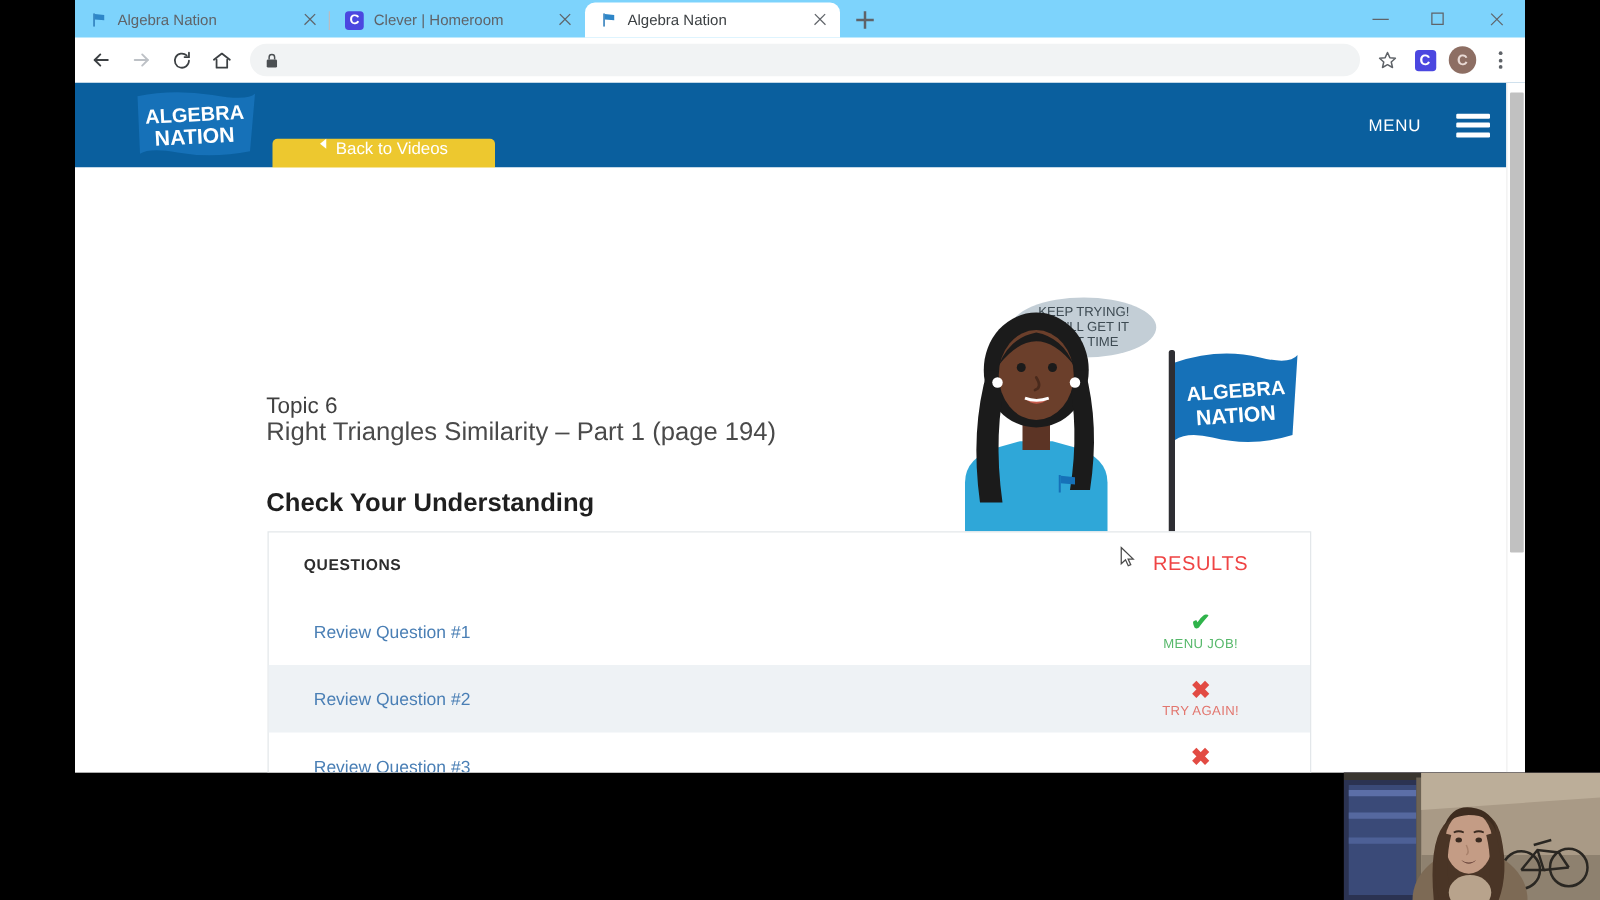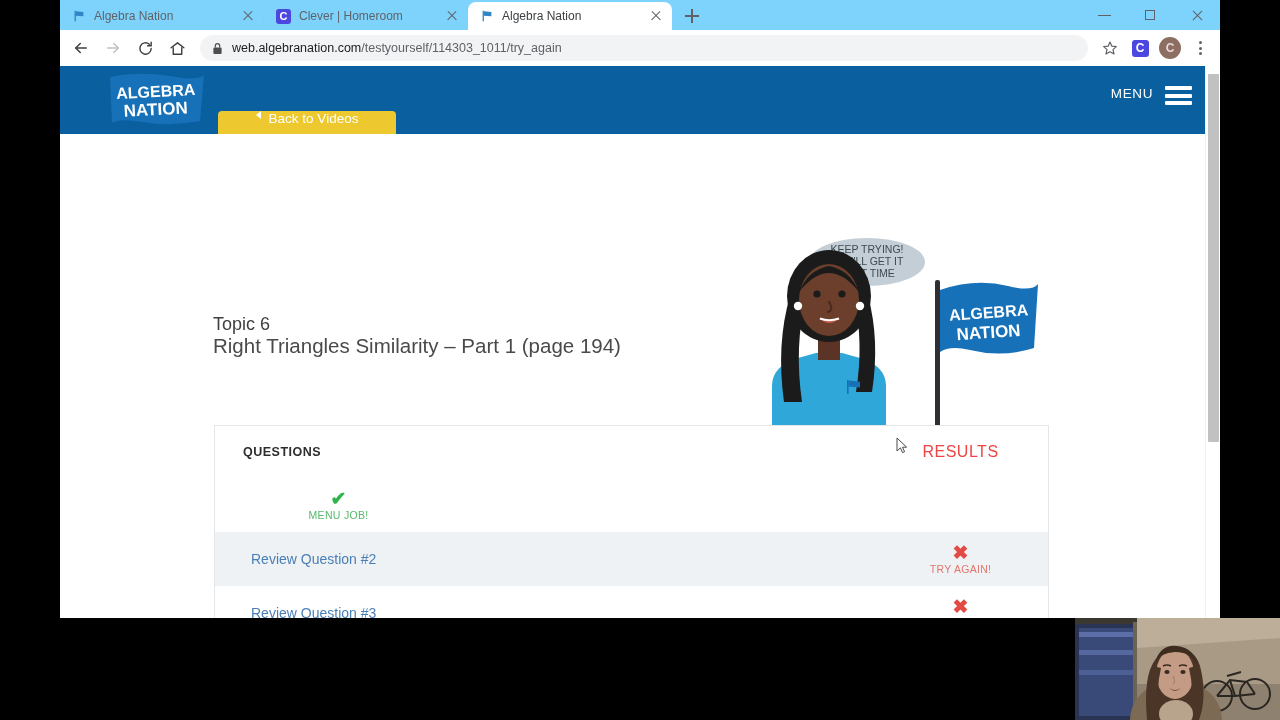--- a/index.html
+++ b/index.html
@@ -134,21 +134,21 @@
     width: 178px; height: 30px; background: #edc82f; border-radius: 4px;
     color: #fff; font-size: 13.5px; display: flex; align-items: flex-start;
     justify-content: center; gap: 8px; font-family: "Liberation Sans", sans-serif;
   }
   .backbtn .caret {
     width: 0; height: 0; border-top: 4px solid transparent;
     border-bottom: 4px solid transparent; border-right: 5px solid #fff;
   }
   .menu {
     position: absolute; right: 28px; top: 20px; height: 28px;
-    display: flex; gap: 12px; color: #fff;
+    display: flex; align-items: center; gap: 28px; color: #fff;
   }
   .menu-label { font-size: 13.5px; letter-spacing: 0.6px; }
   .burger { width: 27px; height: 19px; display: flex;
     flex-direction: column; justify-content: space-between; }
   .burger i { display: block; height: 4px; background: #fff; border-radius: 1px; }
 
   .content { position: relative; height: 484px; background: #fff; }
 
   .topic-label {
     position: absolute; left: 153px; top: 180px;
@@ -295,21 +295,20 @@
           <path d="M3 11 L12 4 L21 11"></path>
             <path d="M6 11 v9 h12 v-9"></path>
         </svg>
       </div>
 
       <div class="omnibox">
         <svg width="11" height="13" viewBox="0 0 12 14">
           <rect x="1.5" y="6" width="9" height="7" rx="1.2" fill="#4b4f52"></rect>
           <path d="M3.6 6 V4.1 a2.4 2.4 0 0 1 4.8 0 V6" fill="none" stroke="#4b4f52" stroke-width="1.3"></path>
         </svg>
-        <span class="omnibox-text"><b>web.algebranation.com</b><span>/testyourself/114303_1011/try_again</span></span>
       </div>
 
       <div class="tb-icon">
         <svg width="16" height="16" viewBox="0 0 24 24" fill="none" stroke="#5f6368" stroke-width="1.8" stroke-linejoin="round">
           <polygon points="12 3 14.8 9.2 21.5 9.9 16.5 14.4 18 21 12 17.6 6 21 7.5 14.4 2.5 9.9 9.2 9.2"></polygon>
         </svg>
       </div>
       <div class="tb-icon">
         <span class="ext-clever">C</span>
       </div>
@@ -346,20 +345,21 @@
               <i></i>
               <i></i>
             </span>
         </div>
       </div>
 
       <div class="content">
 
         <div class="topic-label">Topic 6</div>
         <div class="topic-title">Right Triangles Similarity – Part 1 (page 194)</div>
+        <div class="section-title">Check Your Understanding</div>
 
         <div class="illustration">
           <svg viewBox="0 0 290 196" width="290" height="196">
 
             <g>
               <ellipse cx="117" cy="28" rx="58" ry="24" fill="#c3ced6"></ellipse>
               <path d="M92 47 L84 66 L106 50 Z" fill="#c3ced6"></path>
               <text id="sb1" x="117" y="19" font-family="Liberation Sans, sans-serif" font-size="10.5" fill="#3d4a52" text-anchor="middle">KEEP TRYING!</text>
               <text id="sb2" x="117" y="31" font-family="Liberation Sans, sans-serif" font-size="10.5" fill="#3d4a52" text-anchor="middle">YOU'LL GET IT</text>
               <text id="sb3" x="117" y="43" font-family="Liberation Sans, sans-serif" font-size="10.5" fill="#3d4a52" text-anchor="middle">NEXT TIME</text>
@@ -402,20 +402,21 @@
           </svg>
         </div>
 
         <div class="card">
           <div class="card-head">
             <div class="col-questions">QUESTIONS</div>
             <div class="col-results">RESULTS</div>
           </div>
 
           <div class="row">
+            <div class="qlink">Review Question #1</div>
             <div class="result good">
               <span class="glyph">✔</span>
               <span class="rtext">MENU JOB!</span>
             </div>
           </div>
 
           <div class="row alt">
             <div class="qlink">Review Question #2</div>
             <div class="result bad">
               <span class="glyph">✖</span>

